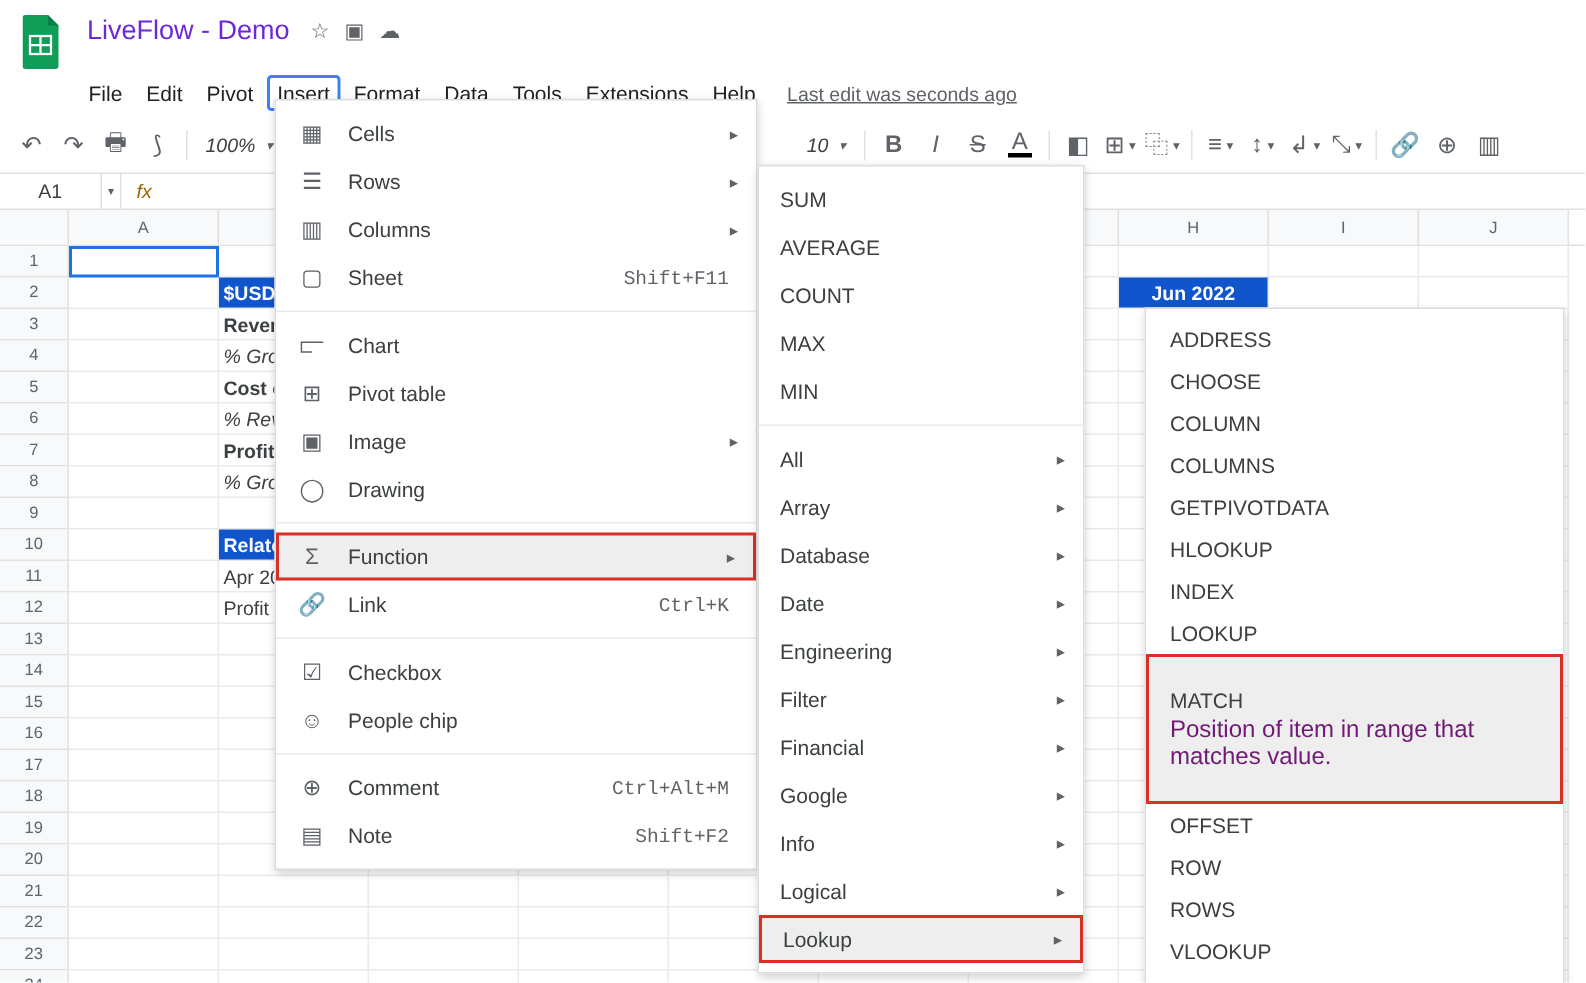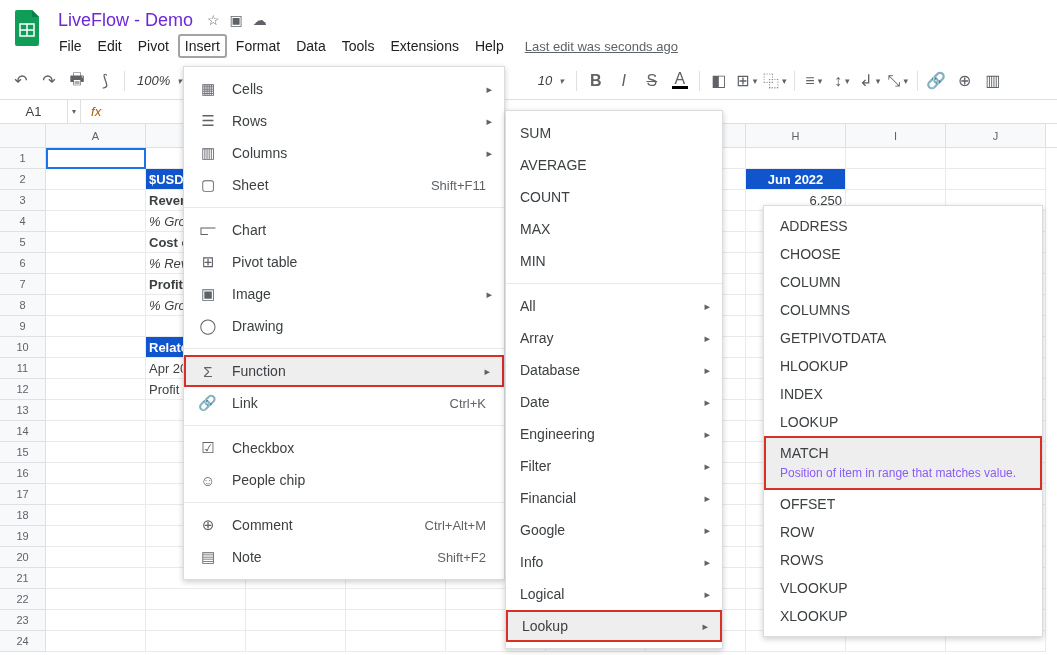--- a/index.html
+++ b/index.html
@@ -7,23 +7,23 @@
 
 
 .header { display: flex; align-items: flex-start; padding: 8px 8px 0 8px; }
 .logo { width: 40px; height: 40px; display: flex; align-items: center; justify-content: center; }
 .logo svg { width: 26px; height: 36px; }
 .title-area { margin-left: 4px; flex: 1; }
 .title-row { display: flex; align-items: center; height: 24px; }
 .doc-title { font-size: 18px; color: #6d28d9; padding: 2px 6px; }
 .title-icons { display: flex; gap: 10px; margin-left: 8px; color: #5f6368; }
 .title-icons span { font-size: 14px; }
-.menubar { display: flex; align-items: center; gap: 2px; margin-top: 2px; }
+.menubar { display: flex; align-items: center; gap: 2px; margin-top: 18px; }
 .menubar-item { padding: 4px 7px; font-size: 14px; color: #202124; cursor: pointer; border-radius: 3px; }
-.menubar-item.highlighted { border: 2px solid #a3a3a3; padding: 2px 5px; }
+.menubar-item.highlighted { border: 2px solid #3b82f6; padding: 2px 5px; }
 .last-edit { margin-left: 12px; color: #5f6368; text-decoration: underline; font-size: 13px; }
 
 
 .toolbar { display: flex; align-items: center; height: 38px; border-bottom: 1px solid #e0e0e0; padding: 0 8px; gap: 2px; margin-top: 4px;}
 .tb-btn { width: 26px; height: 26px; display: flex; align-items: center; justify-content: center; color: #5f6368; cursor: pointer; font-size: 16px;}
 .tb-sep { width:1px; height:20px; background:#e0e0e0; margin: 0 4px;}
 .tb-text { font-size: 13px; color: #3c4043; padding: 0 6px; display:flex; align-items:center; gap:4px;font-style:italic;}
 .tb-dd::after { content: "▾"; font-size: 9px; margin-left: 3px; color:#5f6368;}
 .underline-a { border-bottom: 3px solid #000; padding-bottom:1px; line-height:12px; display:inline-block; width:16px; text-align:center;}
 
@@ -48,31 +48,31 @@
 .cell.italic { font-style: italic; }
 .cell.right { justify-content: flex-end; }
 
 
 .menu { position: absolute; background: #fff; border: 1px solid #dadce0; box-shadow: 0 2px 6px rgba(0,0,0,0.2); padding: 6px 0; z-index: 10; }
 .menu-item { display: flex; align-items: center; height: 32px; padding: 0 18px 0 14px; font-size: 14px; color: #3c4043; cursor: pointer; position:relative;}
 .menu-item.highlighted { border: 2px solid #d93025; padding: 0 16px 0 12px; height:32px;}
 .menu-item.hover-bg { background: #eeeeee; }
 .menu-icon { width: 20px; margin-right: 14px; color: #5f6368; font-size: 15px; display:flex; justify-content:center;}
 .menu-label { flex: 1; }
-.menu-shortcut { color: #5f6368; font-size: 13px; margin-left: 20px; }
+.menu-shortcut { color: #5f6368; font-size: 13px; margin-left: 20px; font-family: Liberation Mono, monospace; }
 .menu-arrow { color: #5f6368; font-size: 11px; margin-left: 20px; position:absolute; right:12px;}
 .menu-divider { height: 1px; background: #e8eaed; margin: 6px 0; }
 
 .menu-insert { top: 66px; left: 183px; width: 322px; }
 .menu-function { top: 110px; left: 505px; width: 218px; }
 .menu-lookup { top: 205px; left: 763px; width: 280px; }
 
 .lookup-item { padding: 5px 16px; font-size: 14px; color:#3c4043; cursor:pointer; line-height:18px; }
-.lookup-item.sel { background: #eeeeee; border: 2px solid #d93025; padding: 6px 14px;}
-.lookup-desc { font-size: 12px; color: #8b5cf6; margin-top: 2px; }
+.lookup-item.sel { background: #eeeeee; border: 2px solid #d93025; padding: 20px 14px;}
+.lookup-desc { font-size: 16px; color: #701a75; margin-top: 2px; }
 
 
 .menu-item.red-border { border: 2px solid #d93025; }
 
 </style>
 </head>
 <body>
 
 <div class="header">
   <div class="logo">

